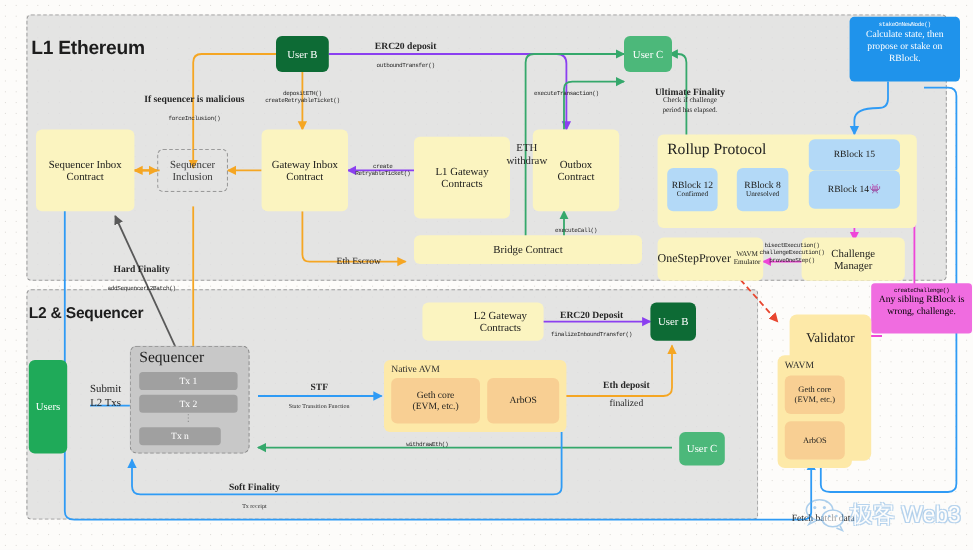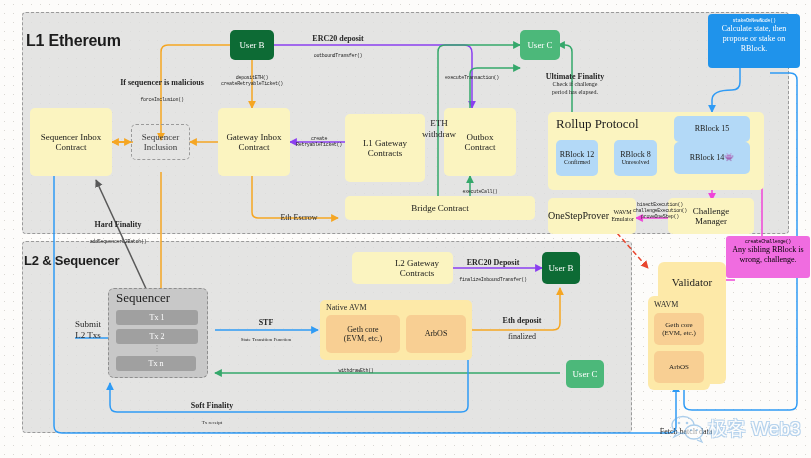--- a/index.html
+++ b/index.html
@@ -256,27 +256,28 @@
     <b class="t8">Hard Finality</b>
     <span class="mono t5">addSequencerL2Batch()</span>
   </div>
 
   <div class="lab" style="left:618px;top:203px;width:84px;">
     <span class="mono t5" style="display:block;">bisectExecution()</span>
     <span class="mono t5" style="display:block;">challengeExecution()</span>
     <span class="mono t5" style="display:block;">proveOneStep()</span>
   </div>
 
+  <div class="abs node greenbox t9" style="left:24px;top:300px;width:32px;height:78px;">Users</div>
 
   <div class="abs seq-wrap" style="left:108px;top:288px;width:100px;height:90px;"></div>
   <div class="abs t13" style="left:116px;top:290px;width:90px;color:#1d1d1d;">Sequencer</div>
   <div class="abs node grey-node t8" style="left:116px;top:310px;width:82px;height:15px;">Tx 1</div>
   <div class="abs node grey-node t8" style="left:116px;top:329px;width:82px;height:15px;">Tx 2</div>
   <div class="abs t8" style="left:116px;top:344px;width:82px;text-align:center;color:#8a8a8a;">⋮</div>
-  <div class="abs node grey-node t8" style="left:116px;top:356px;width:80px;height:15px;text-align:center;">Tx n</div>
+  <div class="abs node grey-node t8" style="left:116px;top:356px;width:68px;height:15px;text-align:center;">Tx n</div>
 
   <div class="abs node yellow t9" style="left:352px;top:252px;width:101px;height:32px;white-space:pre-line;padding-left:29px;">L2 Gateway
 Contracts</div>
 
   <div class="abs node green-dark t9" style="left:542px;top:252px;width:38px;height:32px;">User B</div>
 
   <div class="abs node green-mid t9" style="left:566px;top:360px;width:38px;height:28px;">User C</div>
 
   <div class="abs yellow2" style="left:320px;top:300px;width:152px;height:60px;border-radius:5px;"></div>
   <div class="abs t8" style="left:326px;top:303px;width:80px;color:#2a2a2a;">Native AVM</div>

